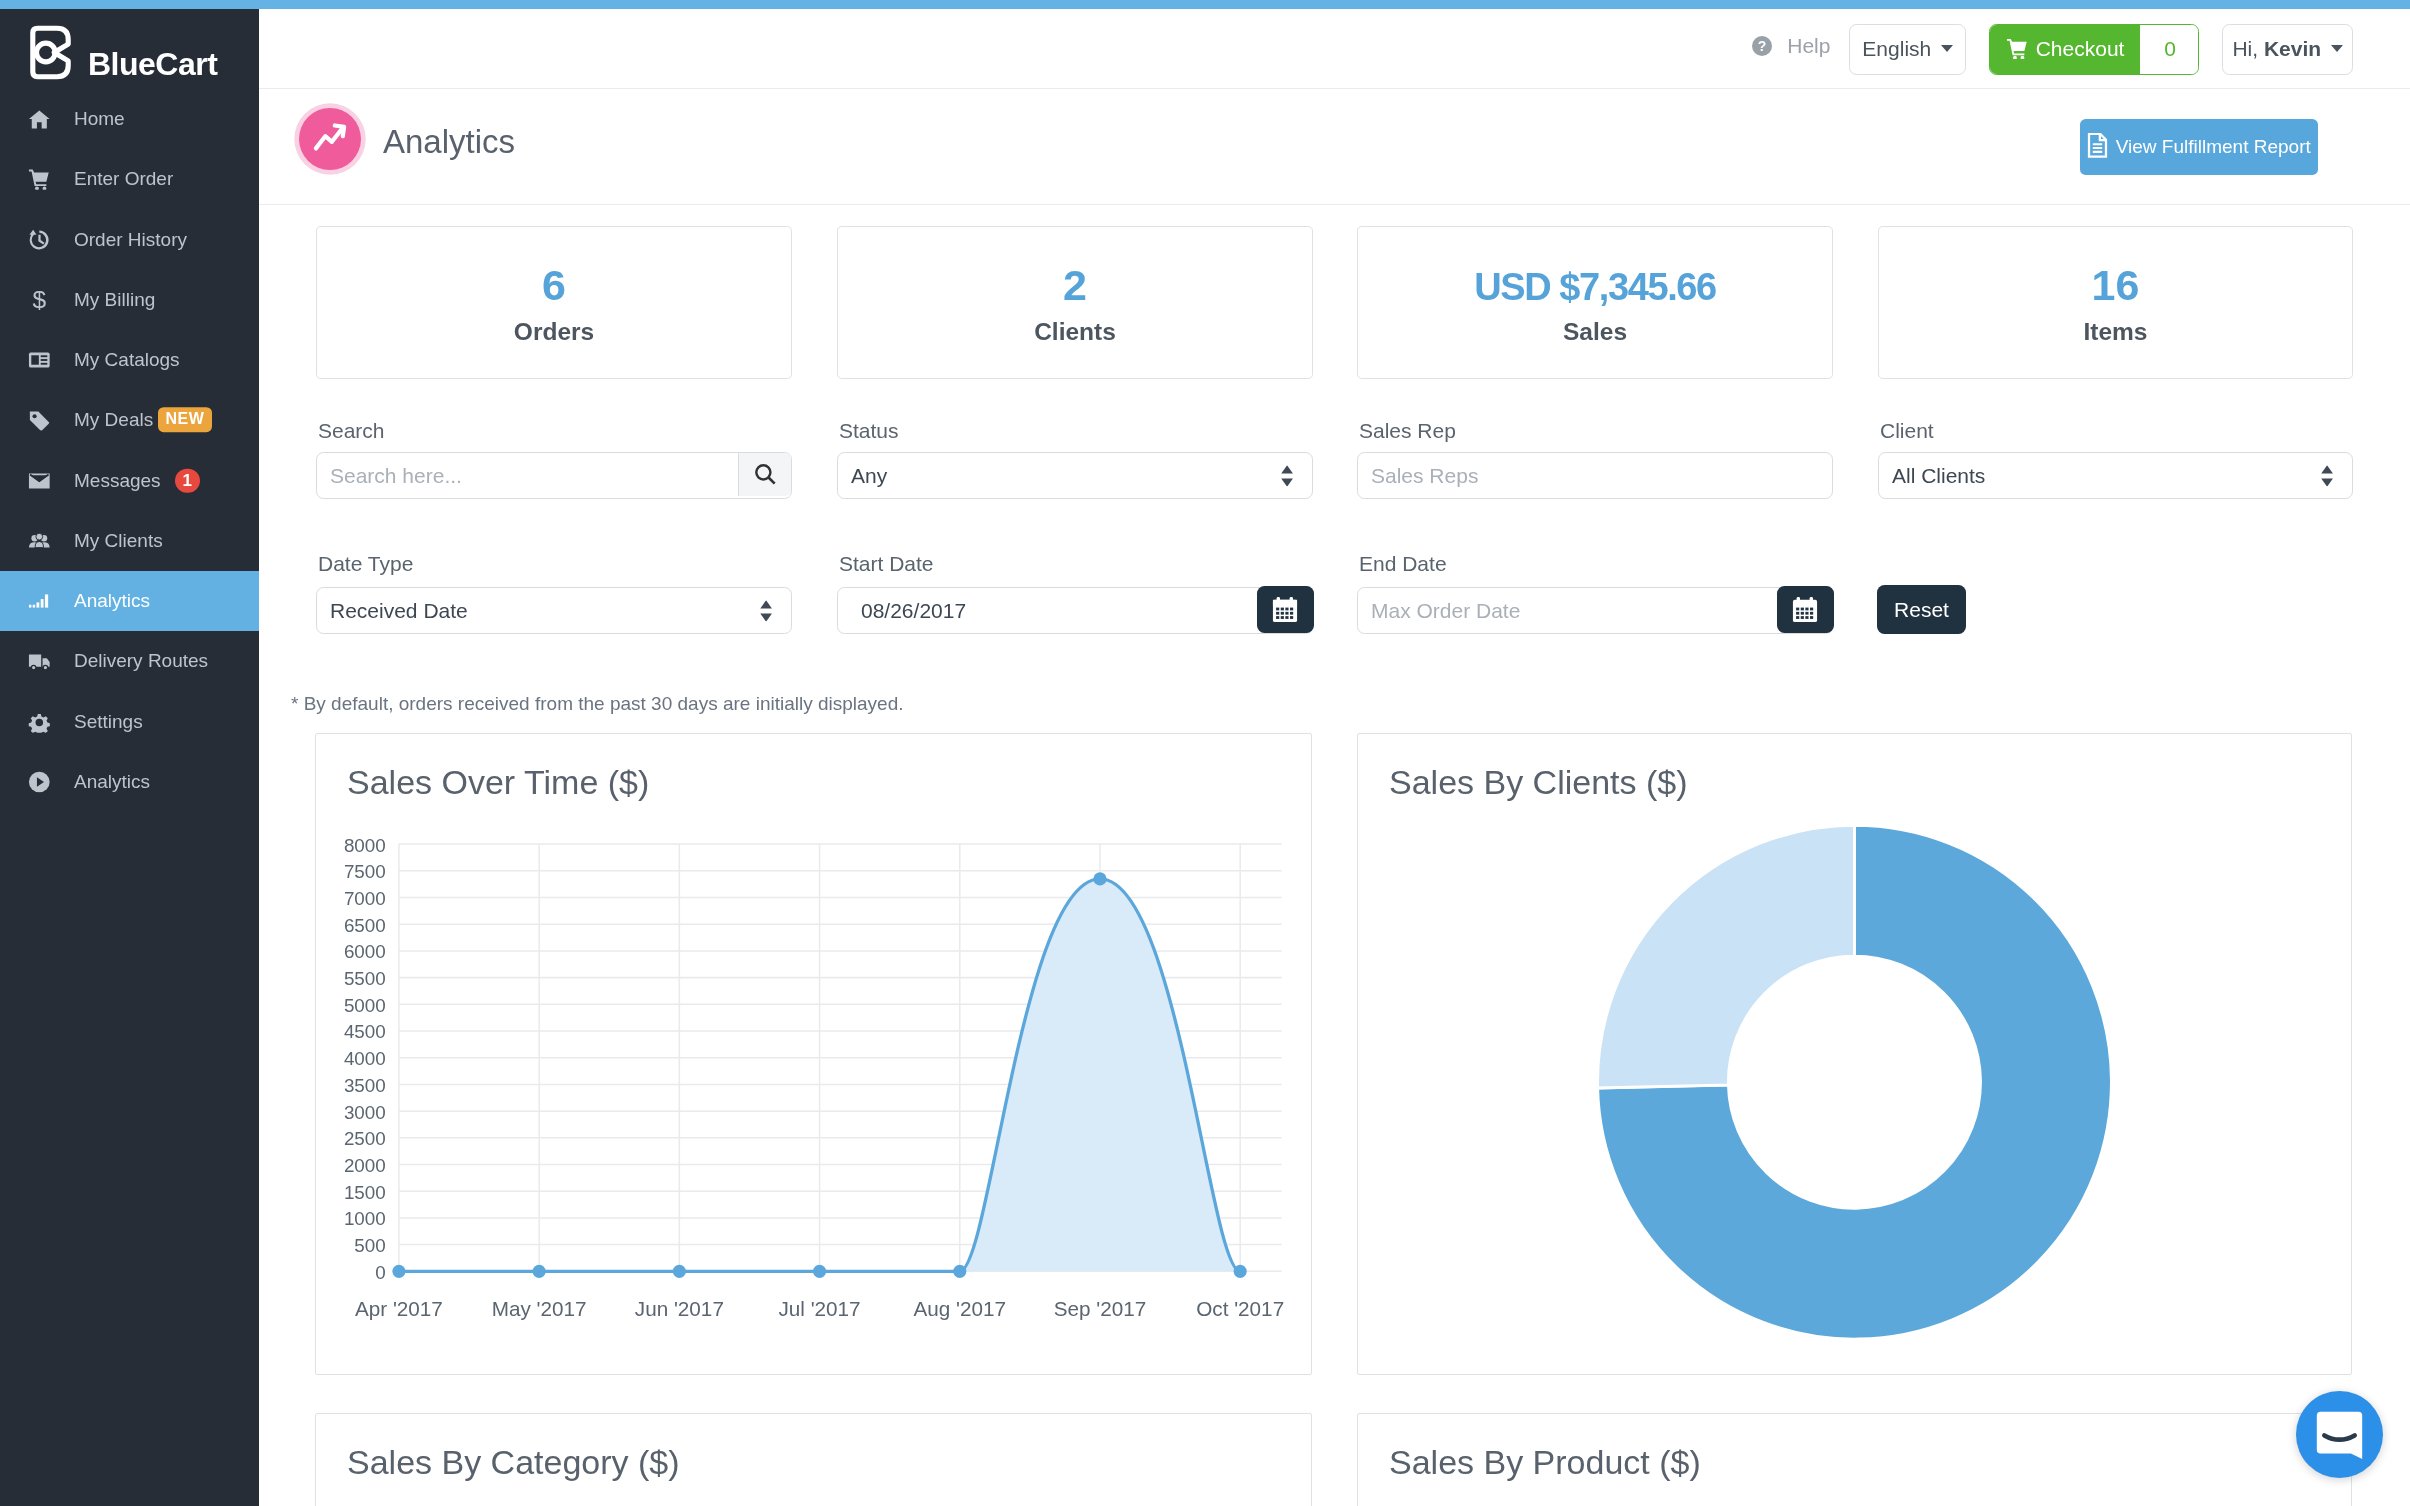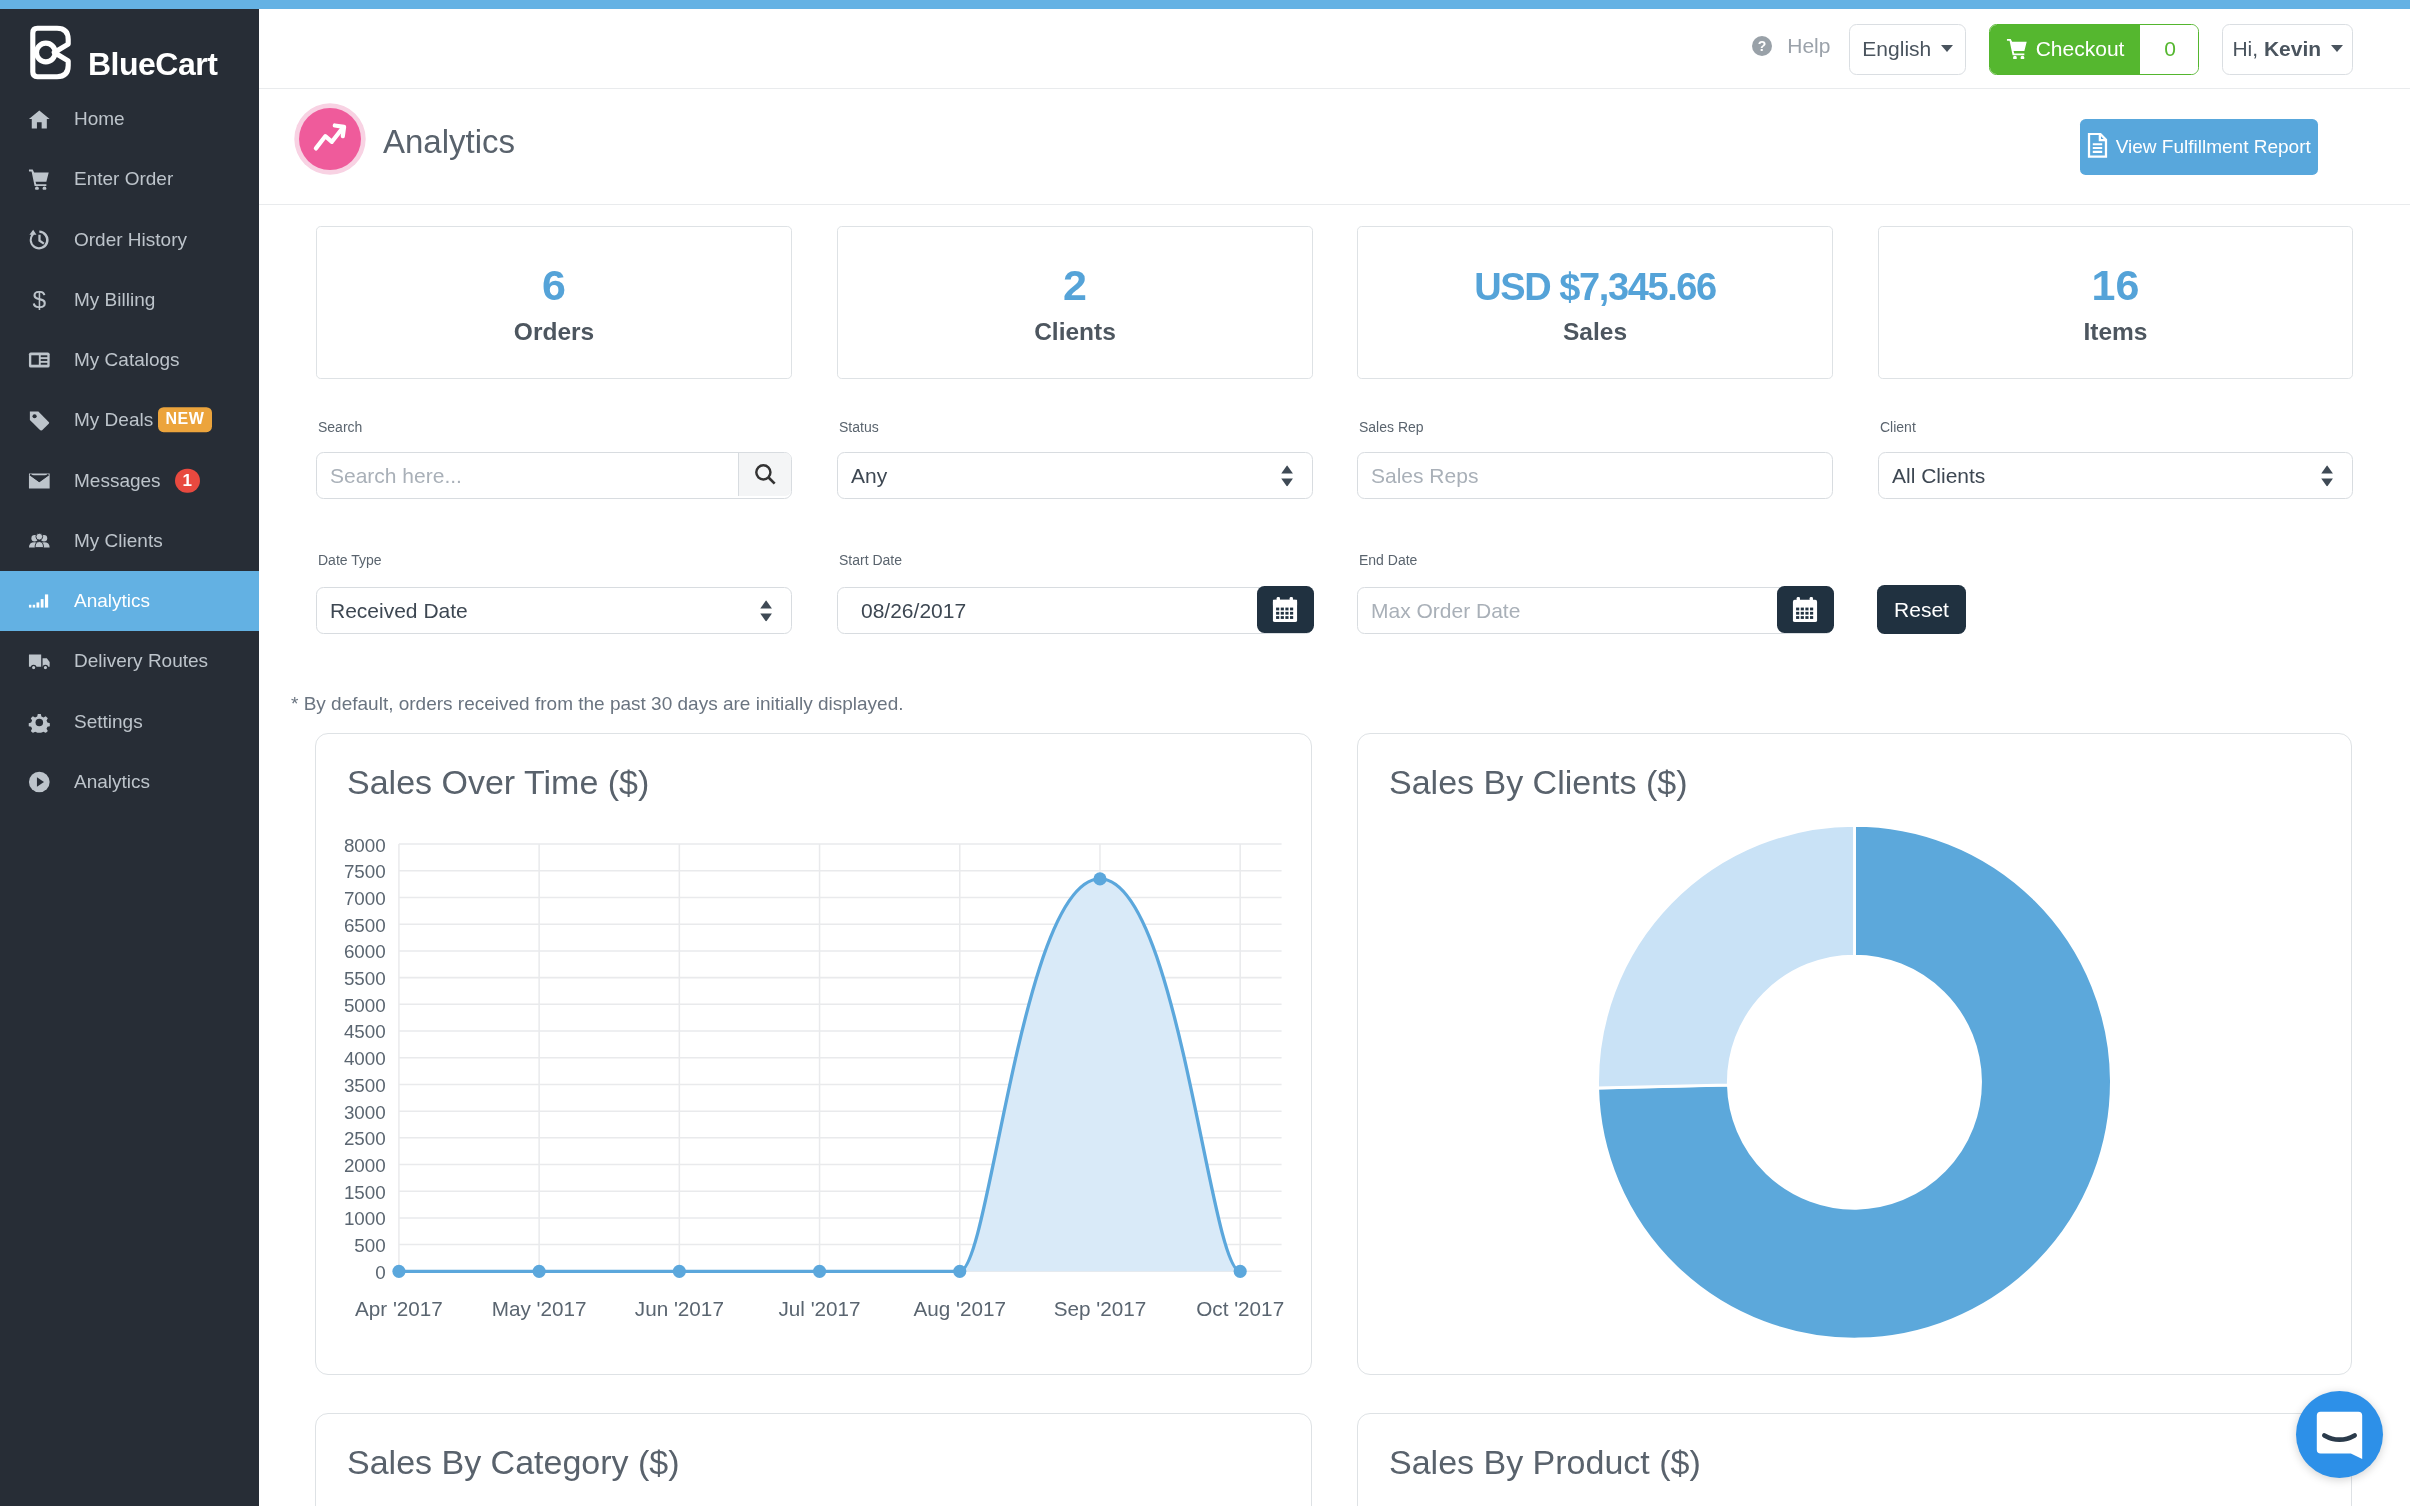--- a/index.html
+++ b/index.html
@@ -25,26 +25,26 @@
 .tbtn { position:absolute; top:15px; height:51px; border:1.9px solid #DADEE2; border-radius:7.5px; background:#fff; font-size:21px; color:#4A545E; }
 .caret { display:inline-block; width:0; height:0; border-left:6.1px solid transparent; border-right:6.1px solid transparent; border-top:7.5px solid #4A545E; vertical-align:middle; margin-left:9.4px; margin-top:-2.8px; }
 
 
 #phead { left:259px; top:89px; width:2152px; height:116px; border-bottom:1.9px solid #E9EBED; background:#fff; }
 
 .card { position:absolute; background:#fff; border:1.9px solid #DEE2E5; border-radius:4.7px; }
 .statnum { position:absolute; left:0; width:100%; text-align:center; font-weight:bold; color:#55A3D8; }
 .statlbl { position:absolute; left:0; width:100%; top:91px; text-align:center; font-weight:bold; font-size:24.5px; color:#4D565F; }
 
-.flabel { position:absolute; font-size:14px; color:#5A646E; }
+.flabel { position:absolute; font-size:21px; color:#5A646E; }
 .finput { position:absolute; height:47px; border:1.9px solid #D8DCE0; border-radius:7.5px; background:#fff; font-size:21px; color:#3D4752; }
 .ph { color:#A9B0B8; }
 .selarrows { position:absolute; right:19px; top:50%; transform:translateY(-50%); width:12.2px; height:21.7px; }
 
-.panel { position:absolute; background:#fff; border:1.9px solid #DEE2E5; border-radius:13px; }
+.panel { position:absolute; background:#fff; border:1.9px solid #DEE2E5; border-radius:2px; }
 .ptitle { position:absolute; left:31px; top:29px; font-size:34px; color:#59626C; }
 
 #chat { left:2296px; top:1391px; width:87px; height:87px; border-radius:50%; background:#2D90E8; box-shadow:0 1.9px 9.4px rgba(0,0,0,0.18); }
 </style>
 </head>
 <body>
 <div id="app">
   <div id="side" class="abs">
     <svg class="abs" style="left:30px;top:16px;" width="41" height="55" viewBox="0 0 44 58">
       <path d="M8 3 L29 3 Q41 3 41 15 L41 20 L26 29 L41 38 L41 43 Q41 55 29 55 L8 55 Q3 55 3 50 L3 8 Q3 3 8 3 Z" fill="none" stroke="#fff" stroke-width="5.5" stroke-linejoin="round"></path>

